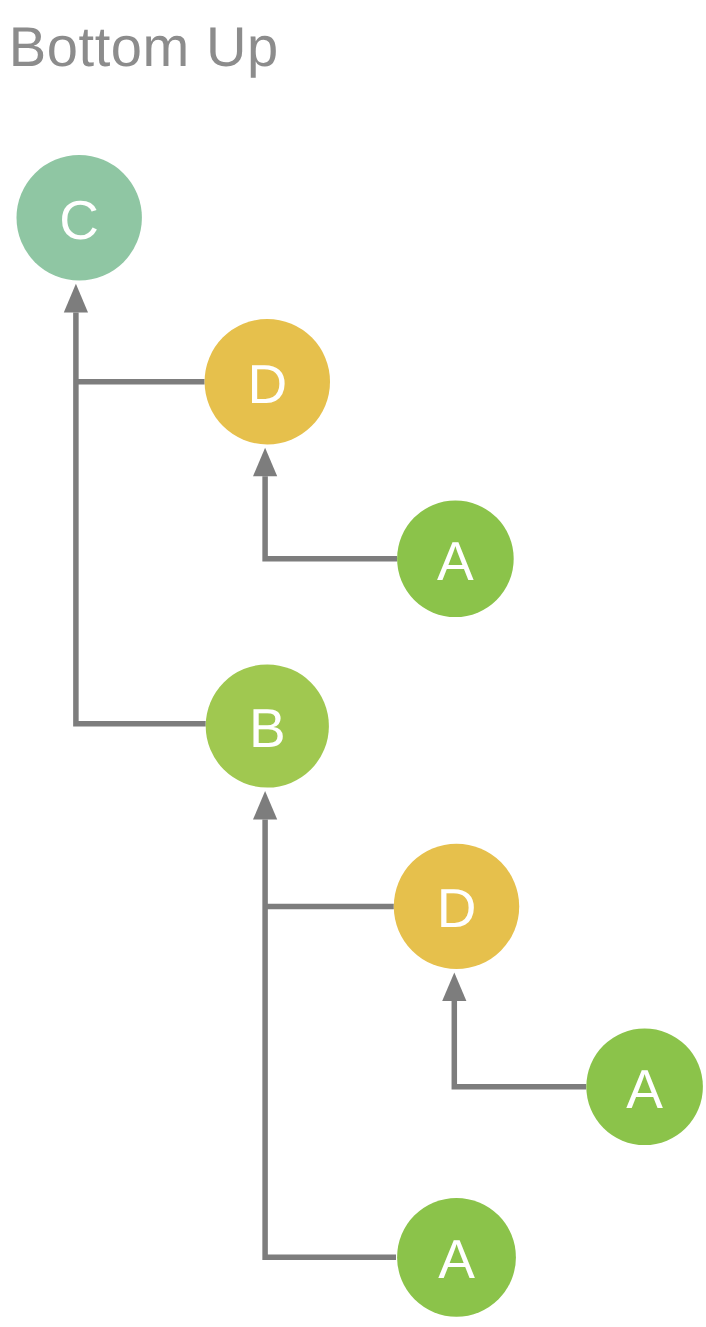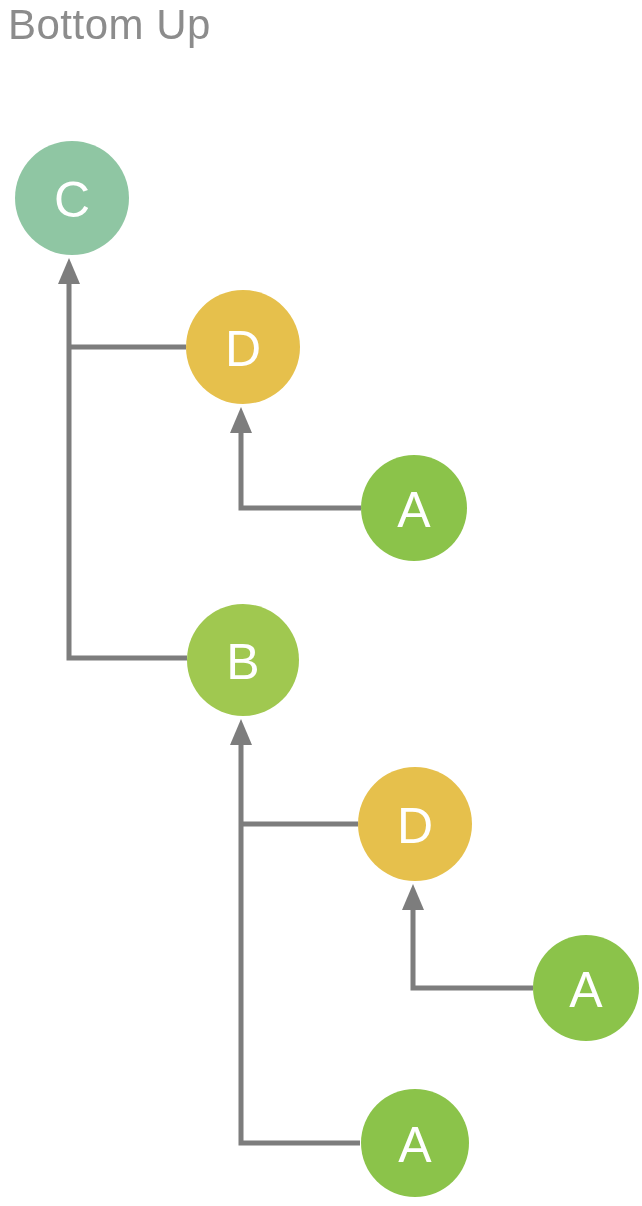--- a/index.html
+++ b/index.html
@@ -11,22 +11,22 @@
   .page {
     position: relative;
     width: 642px;
     height: 1206px;
     background: #ffffff;
     overflow: hidden;
   }
   .diagram-title {
     position: absolute;
     left: 8px;
-    top: 0;
-    font-size: 42px;
+    top: 12px;
+    font-size: 51px;
     font-weight: 300;
     color: #8c8c8c;
     letter-spacing: 0.5px;
     line-height: 1.2;
     user-select: none;
   }
   svg.diagram-canvas {
     position: absolute;
     left: 0;
     top: 0;

